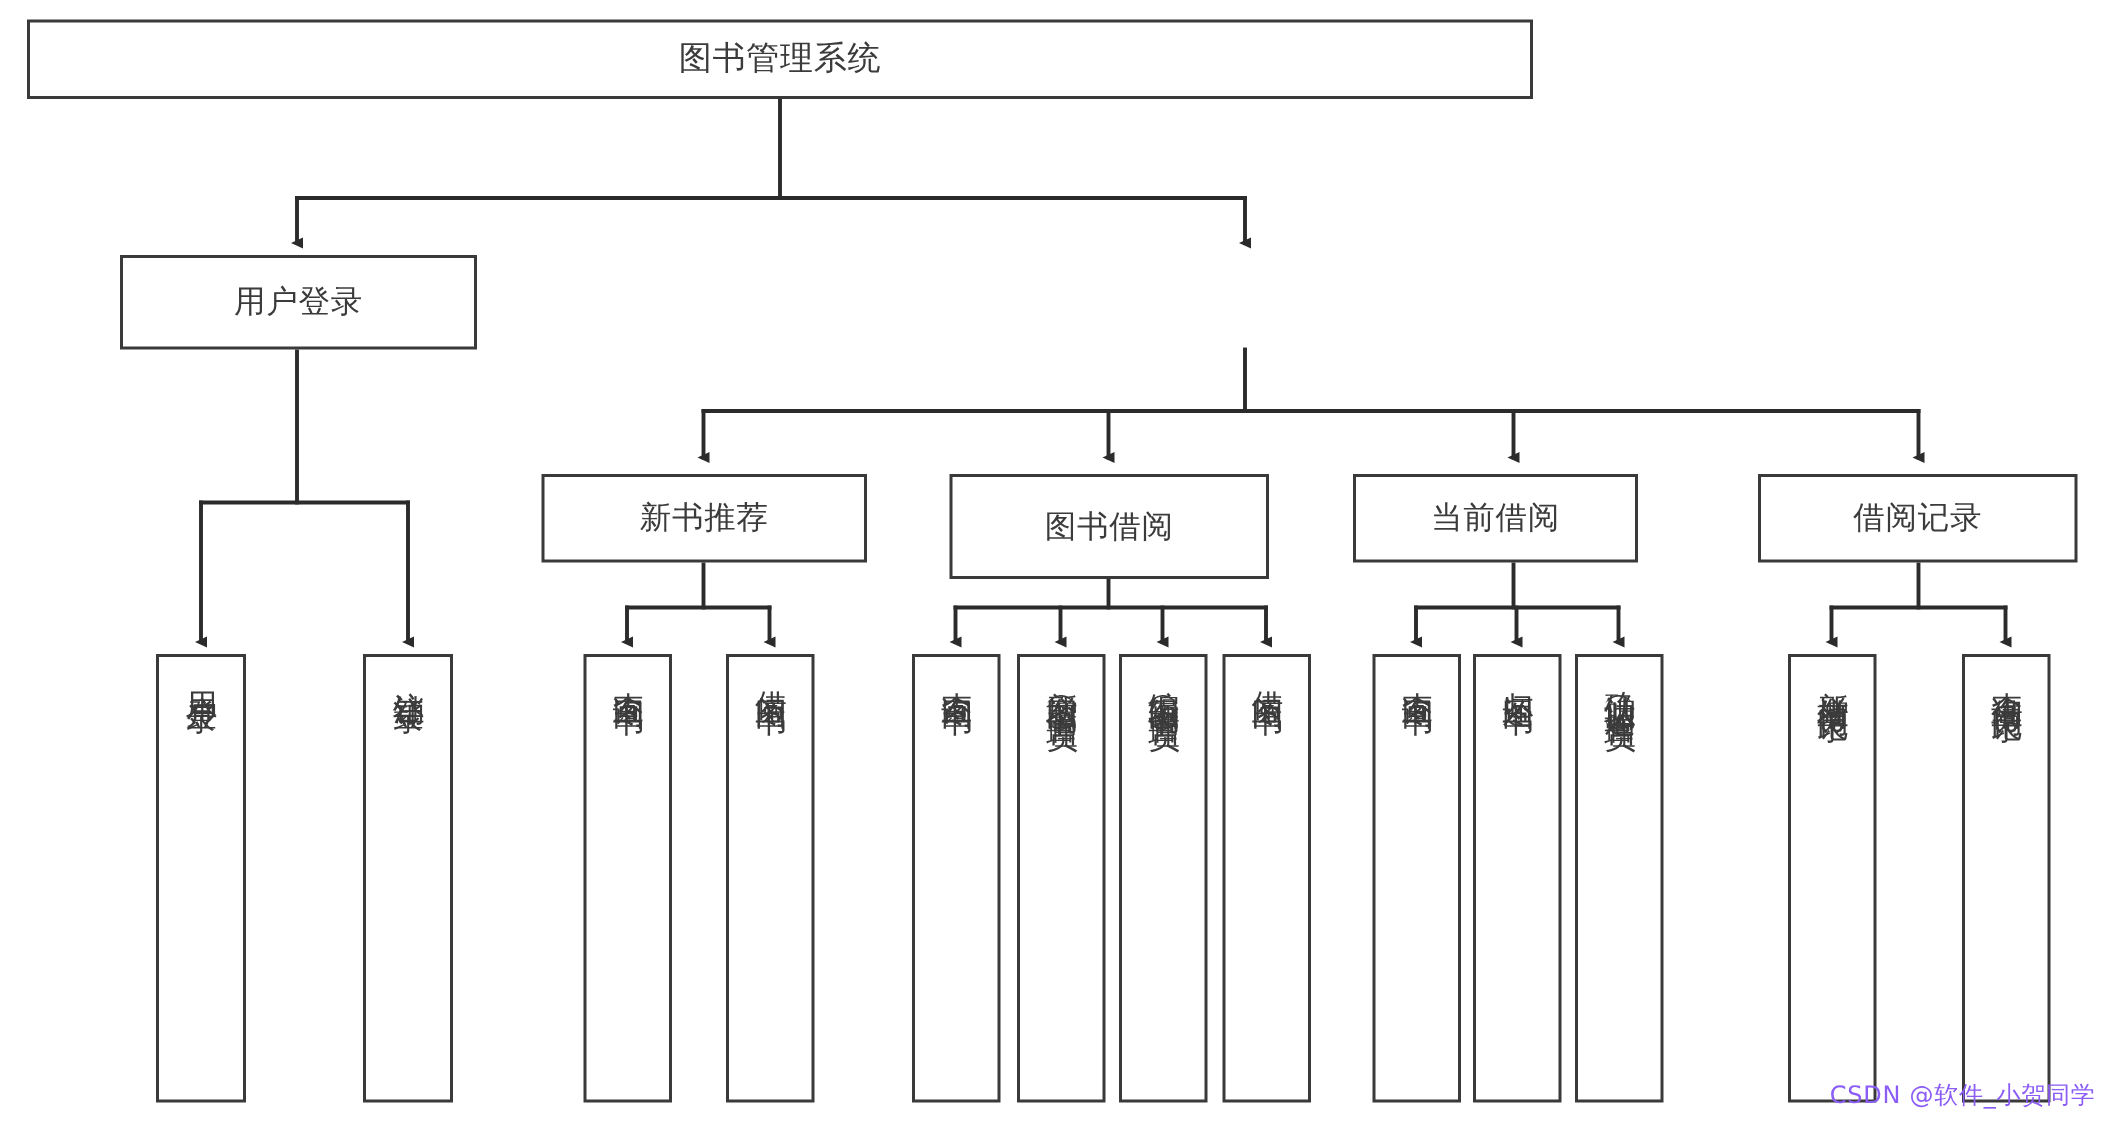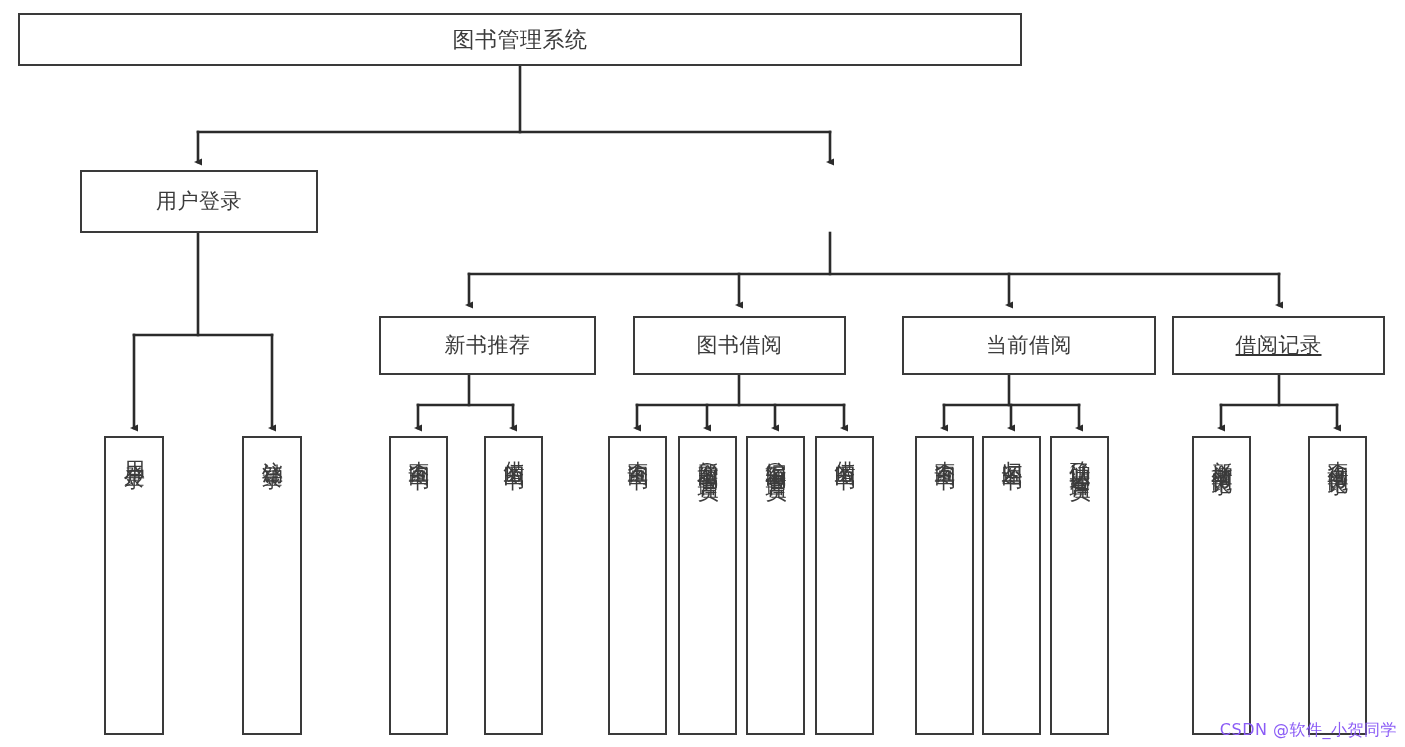--- a/index.html
+++ b/index.html
@@ -125,30 +125,30 @@
   </svg>
 
   <div class="node root" style="left:18px; top:13px; width:1004px; height:53px;">
     <span class="label">图书管理系统</span>
   </div>
 
   <div class="node" style="left:80px; top:170px; width:238px; height:63px;">
     <span class="label">用户登录</span>
   </div>
 
-  <div class="node" style="left:379px; top:316px; width:217px; height:59px;">
+  <div class="node" style="left:361px; top:316px; width:217px; height:59px;">
     <span class="label">新书推荐</span>
   </div>
-  <div class="node" style="left:633px; top:316px; width:213px; height:59px;">
+  <div class="node" style="left:633px; top:316px; width:213px; height:70px;">
     <span class="label">图书借阅</span>
   </div>
-  <div class="node" style="left:902px; top:316px; width:254px; height:59px;">
+  <div class="node" style="left:902px; top:316px; width:190px; height:59px;">
     <span class="label">当前借阅</span>
   </div>
-  <div class="node" style="left:1172px; top:316px; width:213px; height:59px;text-decoration:underline;">
+  <div class="node" style="left:1172px; top:316px; width:213px; height:59px;">
     <span class="label">借阅记录</span>
   </div>
 
   <div class="node vertical" style="left:104px; top:436px; width:60px; height:299px;">
     <span class="label">用户登录</span>
   </div>
   <div class="node vertical" style="left:242px; top:436px; width:60px; height:299px;">
     <span class="label">注销登录</span>
   </div>
 

